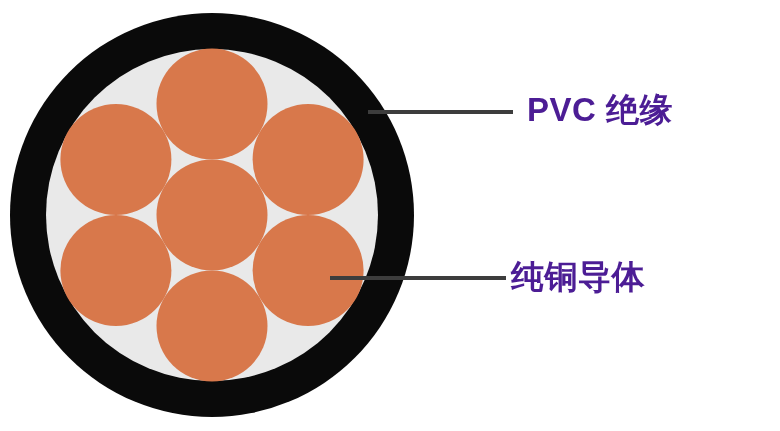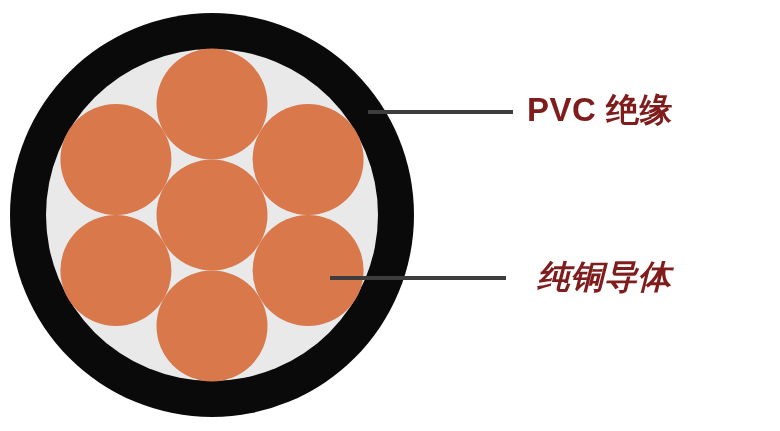--- a/index.html
+++ b/index.html
@@ -17,33 +17,32 @@
   }
   .diagram-svg {
     position: absolute;
     left: 0;
     top: 0;
   }
   .callout-label {
     position: absolute;
     font-size: 33px;
     font-weight: 700;
-    color: #7f1d1d;
+    color: #4c1d95;
     line-height: 34px;
     white-space: nowrap;
     letter-spacing: 0.5px;
   }
   .label-pvc {
     left: 527px;
     top: 93px;
   }
   .label-copper {
-    left: 537px;
+    left: 511px;
     top: 260px;
-    font-style: italic;
   }
 </style>
 </head>
 <body>
 
 <div class="canvas">
 
   <svg class="diagram-svg" width="780" height="431" viewBox="0 0 780 431">
 
     <circle cx="212" cy="215" r="202" fill="#0a0a0a"></circle>

